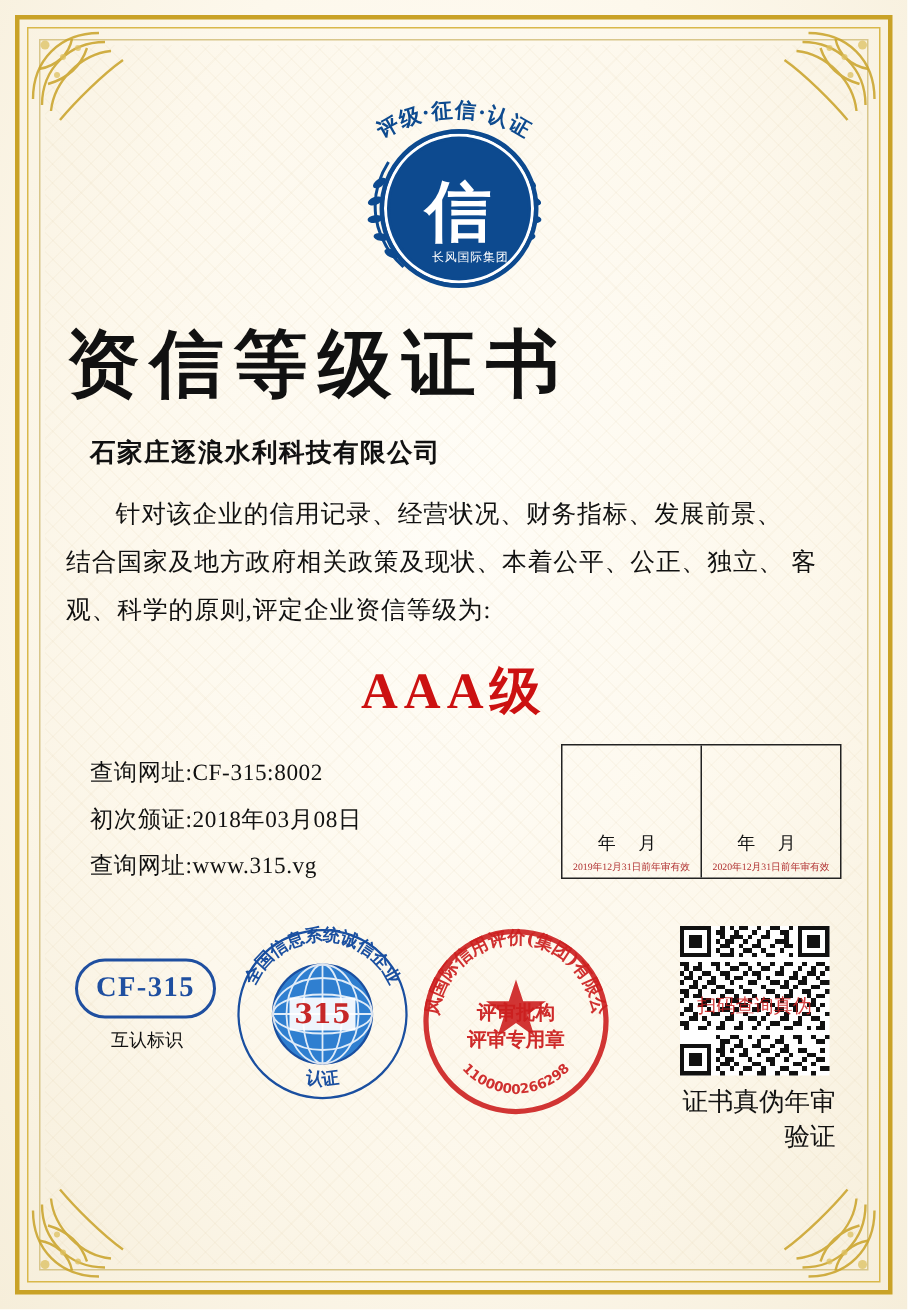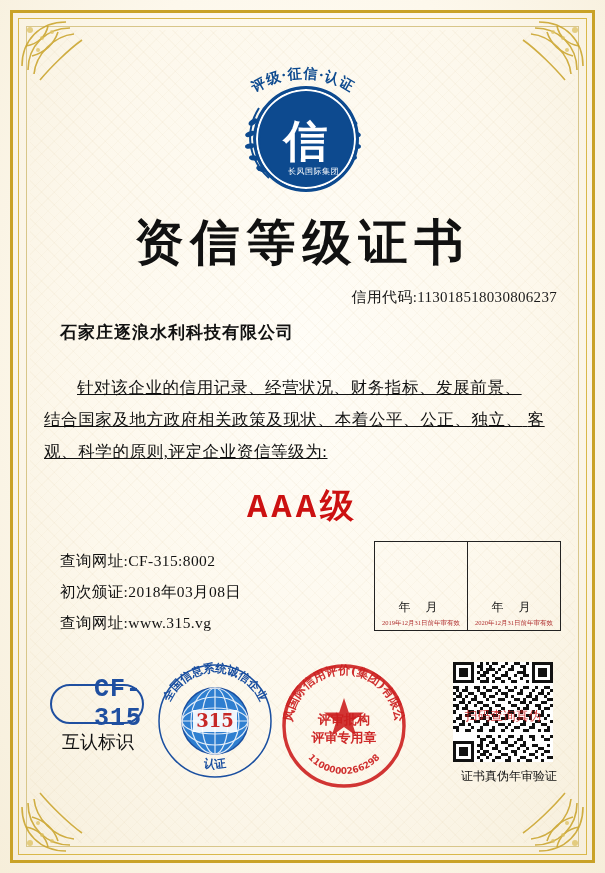--- a/index.html
+++ b/index.html
@@ -115,21 +115,21 @@
     letter-spacing: .5px;
   }
   .emblem-wheat {
     position: absolute;
     top: 26px; left: 12px;
     width: 128px; height: 104px;
   }
 
   
   .main-title {
-    text-align: center;
+    text-align: left;
     font-size: 49px;
     font-weight: bold;
     letter-spacing: 7px;
     color: #111111;
     margin-top: 14px;
     font-family: "DejaVu Serif", "Liberation Serif", serif;
   }
 
   .credit-code {
     text-align: right;
@@ -143,37 +143,36 @@
   .company {
     margin-top: 14px;
     padding-left: 16px;
     font-size: 17px;
     font-weight: bold;
     color: #111111;
     letter-spacing: 1px;
   }
 
   .body-text {
-    margin-top: 28px;
+    margin-top: 14px;
     font-size: 16.5px;
     line-height: 1.95;
     color: #111111;
     letter-spacing: .6px;
-    text-decoration: underline;
   }
   .body-text .indent { display: block; text-indent: 2em; }
 
   .grade {
     text-align: center;
     color: #cc1111;
     font-weight: bold;
     font-size: 34px;
     letter-spacing: 4px;
     margin-top: 14px;
-    font-family: Liberation Mono, monospace;
+    font-family: Liberation Serif, serif;
   }
 
   
   .lower {
     display: flex;
     margin-top: 16px;
   }
   .details {
     flex: 0 0 300px;
     font-size: 15.5px;
@@ -234,33 +233,33 @@
     top: 28px;
     width: 96px;
     text-align: center;
   }
   .seal-cf-badge {
     width: 94px;
     height: 40px;
     border: 2px solid #1f4fa0;
     border-radius: 20px;
     color: #1f4fa0;
-    font-size: 25px;
+    font-size: 19px;
     font-weight: bold;
     display: flex;
     align-items: center;
     justify-content: center;
     box-sizing: border-box;
     letter-spacing: 1px;
-    font-family: Liberation Mono, monospace;
+    font-family: Liberation Serif, serif;
     text-align: right;
   }
   .seal-cf-label {
     margin-top: 6px;
-    font-size: 18px;
+    font-size: 12px;
     color: #111;
   }
 
   .seal-globe {
     position: absolute;
     left: 112px;
     top: 6px;
     width: 118px;
     height: 118px;
   }
@@ -278,21 +277,21 @@
     width: 104px;
     text-align: right;
   }
   .qr-img {
     width: 100px;
     height: 100px;
     display: block;
   }
   .qr-label {
     margin-top: 6px;
-    font-size: 12px;
+    font-size: 17px;
     color: #111;
   }
 </style>
 </head>
 <body>
 
 <div id="certificate">
 
   <div class="border-outer"></div>
   <div class="border-inner"></div>
@@ -403,21 +402,20 @@
         </svg>
         <div class="emblem-circle">
           <span class="emblem-char">信</span>
           <span class="emblem-sub">长风国际集团</span>
         </div>
       </div>
     </div>
 
     <div class="main-title">资信等级证书</div>
 
-    <div class="credit-code">信用代码:113018518030806237</div>
 
     <div class="company">石家庄逐浪水利科技有限公司</div>
 
     <div class="body-text">
       <span class="indent">针对该企业的信用记录、经营状况、财务指标、发展前景、</span>
       <span>结合国家及地方政府相关政策及现状、本着公平、公正、独立、</span>
       <span>客观、科学的原则,评定企业资信等级为:</span>
     </div>
 
     <div class="grade">AAA级</div>

